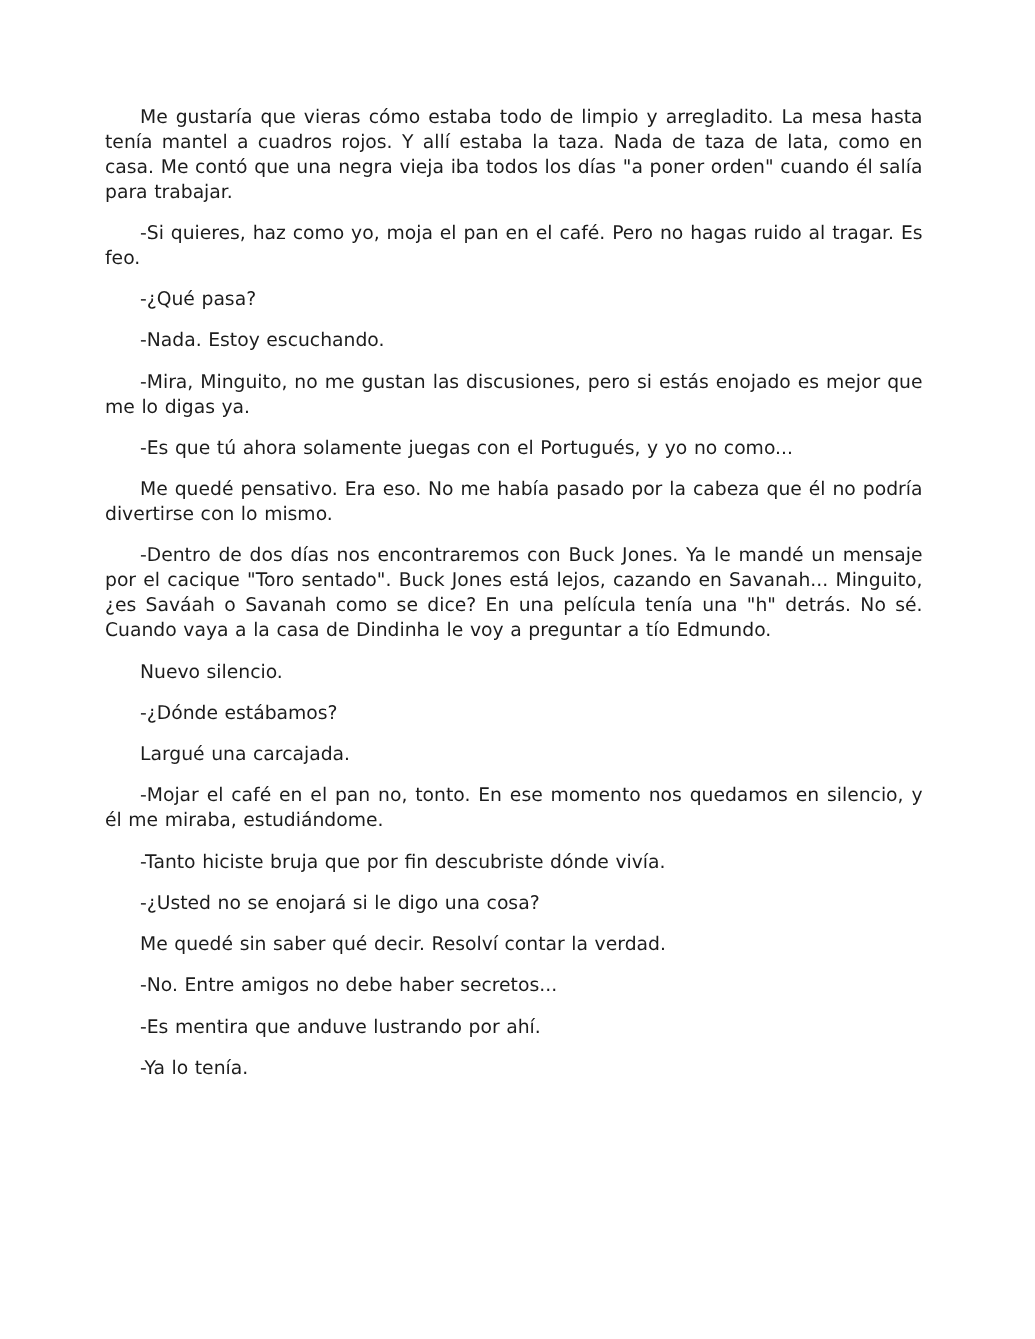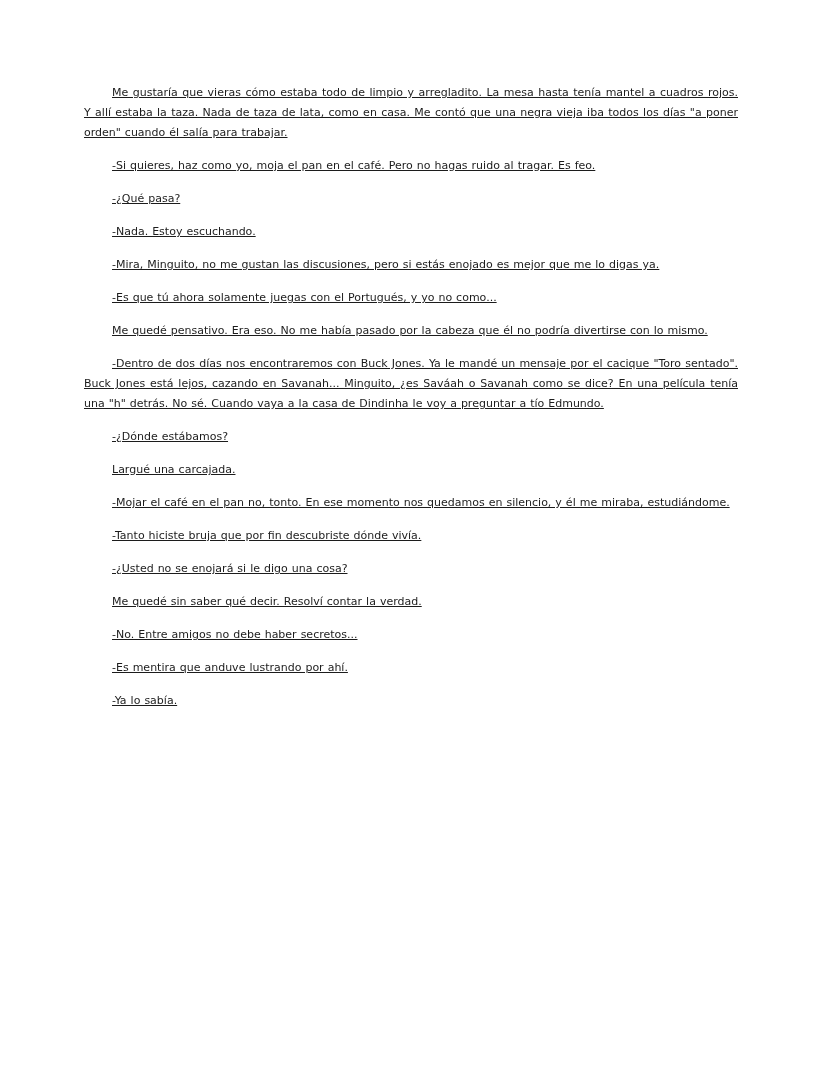--- a/index.html
+++ b/index.html
@@ -17,45 +17,45 @@
     box-sizing: border-box;
     width: 828px;
     height: 1071px;
     background: #ffffff;
     padding: 83px 90px 0 84px;
   }
   .doc-body p.para {
     margin: 0 0 13px 0;
     padding: 0;
     font-family: "DejaVu Sans", sans-serif;
-    font-size: 11px;
+    font-size: 15px;
     line-height: 20px;
     color: #1c1c1c;
     text-align: justify;
     text-indent: 28px;
     word-spacing: 0.5px;
-    text-decoration: underline;
   }
 </style>
 </head>
 <body style="background: rgb(255, 255, 255);">
 
 <div class="doc-page">
   <div class="doc-body" style="color: rgb(28, 28, 28);">
       <p class="para">Me gustaría que vieras cómo estaba todo de limpio y arregladito. La mesa hasta tenía mantel a cuadros rojos. Y allí estaba la taza. Nada de taza de lata, como en casa. Me contó que una negra vieja iba todos los días "a poner orden" cuando él salía para trabajar.</p>
       <p class="para">-Si quieres, haz como yo, moja el pan en el café. Pero no hagas ruido al tragar. Es feo.</p>
       <p class="para">-¿Qué pasa?</p>
       <p class="para">-Nada. Estoy escuchando.</p>
       <p class="para">-Mira, Minguito, no me gustan las discusiones, pero si estás enojado es mejor que me lo digas ya.</p>
       <p class="para">-Es que tú ahora solamente juegas con el Portugués, y yo no como...</p>
       <p class="para">Me quedé pensativo. Era eso. No me había pasado por la cabeza que él no podría divertirse con lo mismo.</p>
       <p class="para">-Dentro de dos días nos encontraremos con Buck Jones. Ya le mandé un mensaje por el cacique "Toro sentado". Buck Jones está lejos, cazando en Savanah... Minguito, ¿es Saváah o Savanah como se dice? En una película tenía una "h" detrás. No sé. Cuando vaya a la casa de Dindinha le voy a preguntar a tío Edmundo.</p>
+      <p class="para">Nuevo silencio.</p>
       <p class="para">-¿Dónde estábamos?</p>
       <p class="para">Largué una carcajada.</p>
       <p class="para">-Mojar el café en el pan no, tonto. En ese momento nos quedamos en silencio, y él me miraba, estudiándome.</p>
       <p class="para">-Tanto hiciste bruja que por fin descubriste dónde vivía.</p>
       <p class="para">-¿Usted no se enojará si le digo una cosa?</p>
       <p class="para">Me quedé sin saber qué decir. Resolví contar la verdad.</p>
       <p class="para">-No. Entre amigos no debe haber secretos...</p>
       <p class="para">-Es mentira que anduve lustrando por ahí.</p>
-      <p class="para">-Ya lo sabía.</p>
+      <p class="para">-Ya lo tenía.</p>
     </div>
 </div>
 
 </body></html>

